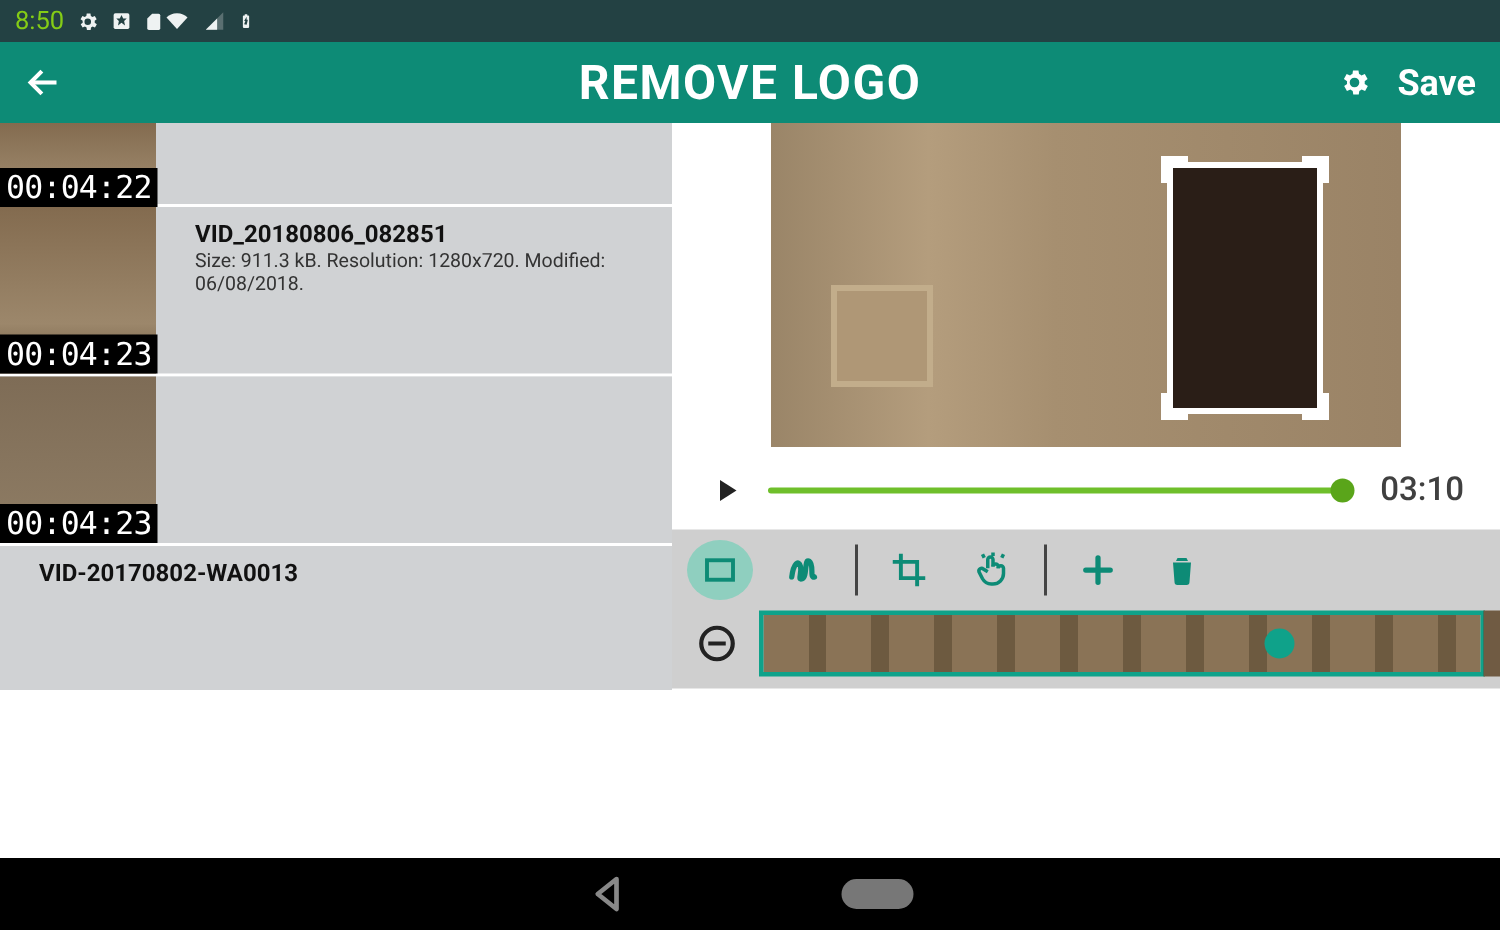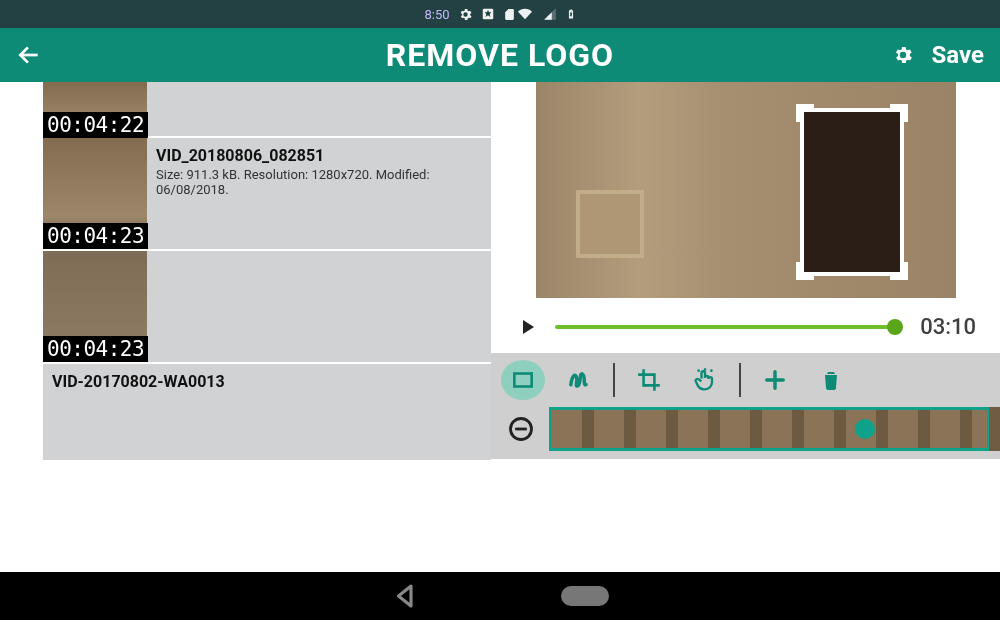--- a/index.html
+++ b/index.html
@@ -4,52 +4,52 @@
 <style>
   * { box-sizing: border-box; margin: 0; padding: 0; }
   body {
     width: 1000px; height: 620px;
     font-family: Roboto, Arial, sans-serif;
     background: #fff;
     overflow: hidden;
     position: relative;
   }
   .status-bar {
-    height: 28px; background: #234143; color: #c4b5fd;
-    display: flex; align-items: center; justify-content: center;
-    padding: 0 10px; font-size: 13px; font-weight: 400;
+    height: 28px; background: #234143; color: #84cc16;
+    display: flex; align-items: center; justify-content: flex-start;
+    padding: 0 10px; font-size: 17px; font-weight: 400;
   }
   .status-left, .status-right { display: flex; align-items: center; gap: 8px; }
   .status-left span, .status-right span { display:inline-flex; align-items:center; }
   .icon { display:inline-flex; }
   .app-bar {
     height: 54px; background: #0d8b76; color: #fff;
     display: flex; align-items: center; padding: 0 16px;
     position: relative;
   }
   .app-title {
     position: absolute; left: 50%; transform: translateX(-50%);
     font-size: 32px; font-weight: 700; letter-spacing: 1px;
   }
   .app-bar-right { margin-left: auto; display:flex; align-items:center; gap: 18px; }
   .save-label { font-size: 24px; font-weight: 700; }
 
   .content { display:flex; height: 378px; }
-  .left-panel { width: 448px; background:#fff; overflow:hidden;margin-left:43px; }
+  .left-panel { width: 448px; background:#fff; overflow:hidden; }
   .right-panel { flex:1; display:flex; flex-direction:column; }
 
   .video-item { display:flex; height: 113px; background:#d0d2d4; border-bottom: 2px solid #fff; position:relative; }
   .video-item.first { height: 56px; }
   .thumb { width: 104px; background:#7a6b54; position:relative; }
   .thumb .dur {
     position:absolute; bottom:0; left:0; background:#000; color:#fff;
     font-size: 21px; font-weight: 400; padding: 1px 4px; font-family: monospace, sans-serif;
     letter-spacing: -0.5px;
   }
-  .item-info { flex:1; padding: 8px 9px; }
+  .item-info { flex:1; padding: 8px 26px; }
   .item-title { font-size: 16px; font-weight: 700; color:#111; margin-bottom:2px; }
   .item-meta { font-size: 13px; color:#333; }
 
   .thumb.first { height:56px; }
   .thumb.indoor { background: linear-gradient(180deg,#836b4f 0%, #9c876b 70%, #6e5a40 100%); }
   .thumb.room { background: linear-gradient(180deg,#7e6c56 0%, #8f7d65 100%); }
   .thumb.lake { background: linear-gradient(180deg,#3c5a3a 0%, #5a7a5c 50%, #3b4a3a 100%); position:relative; }
   .thumb.lake::after{
     content:""; position:absolute; bottom:16px; left:25px; width:45px; height:22px;
     background: radial-gradient(circle at 30% 40%, #fff 0 8px, transparent 9px),

